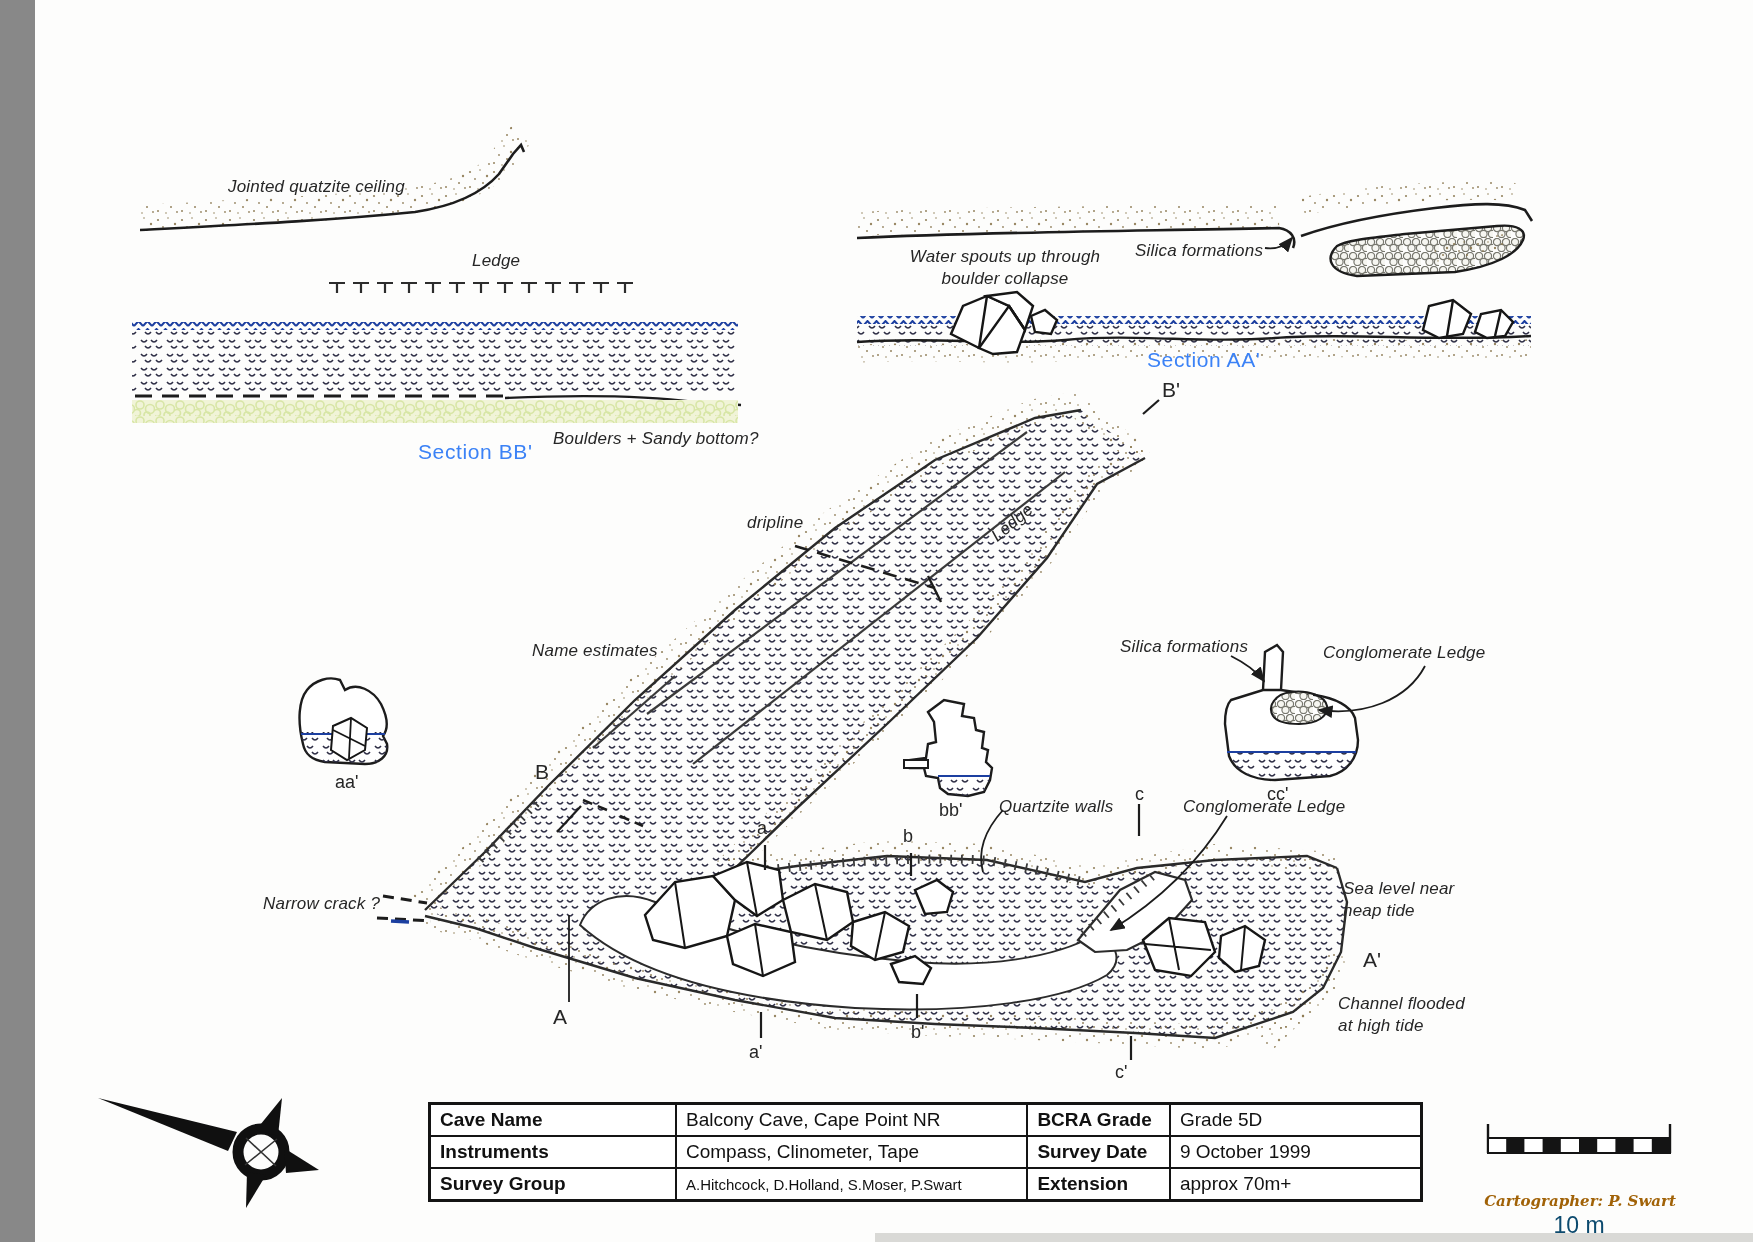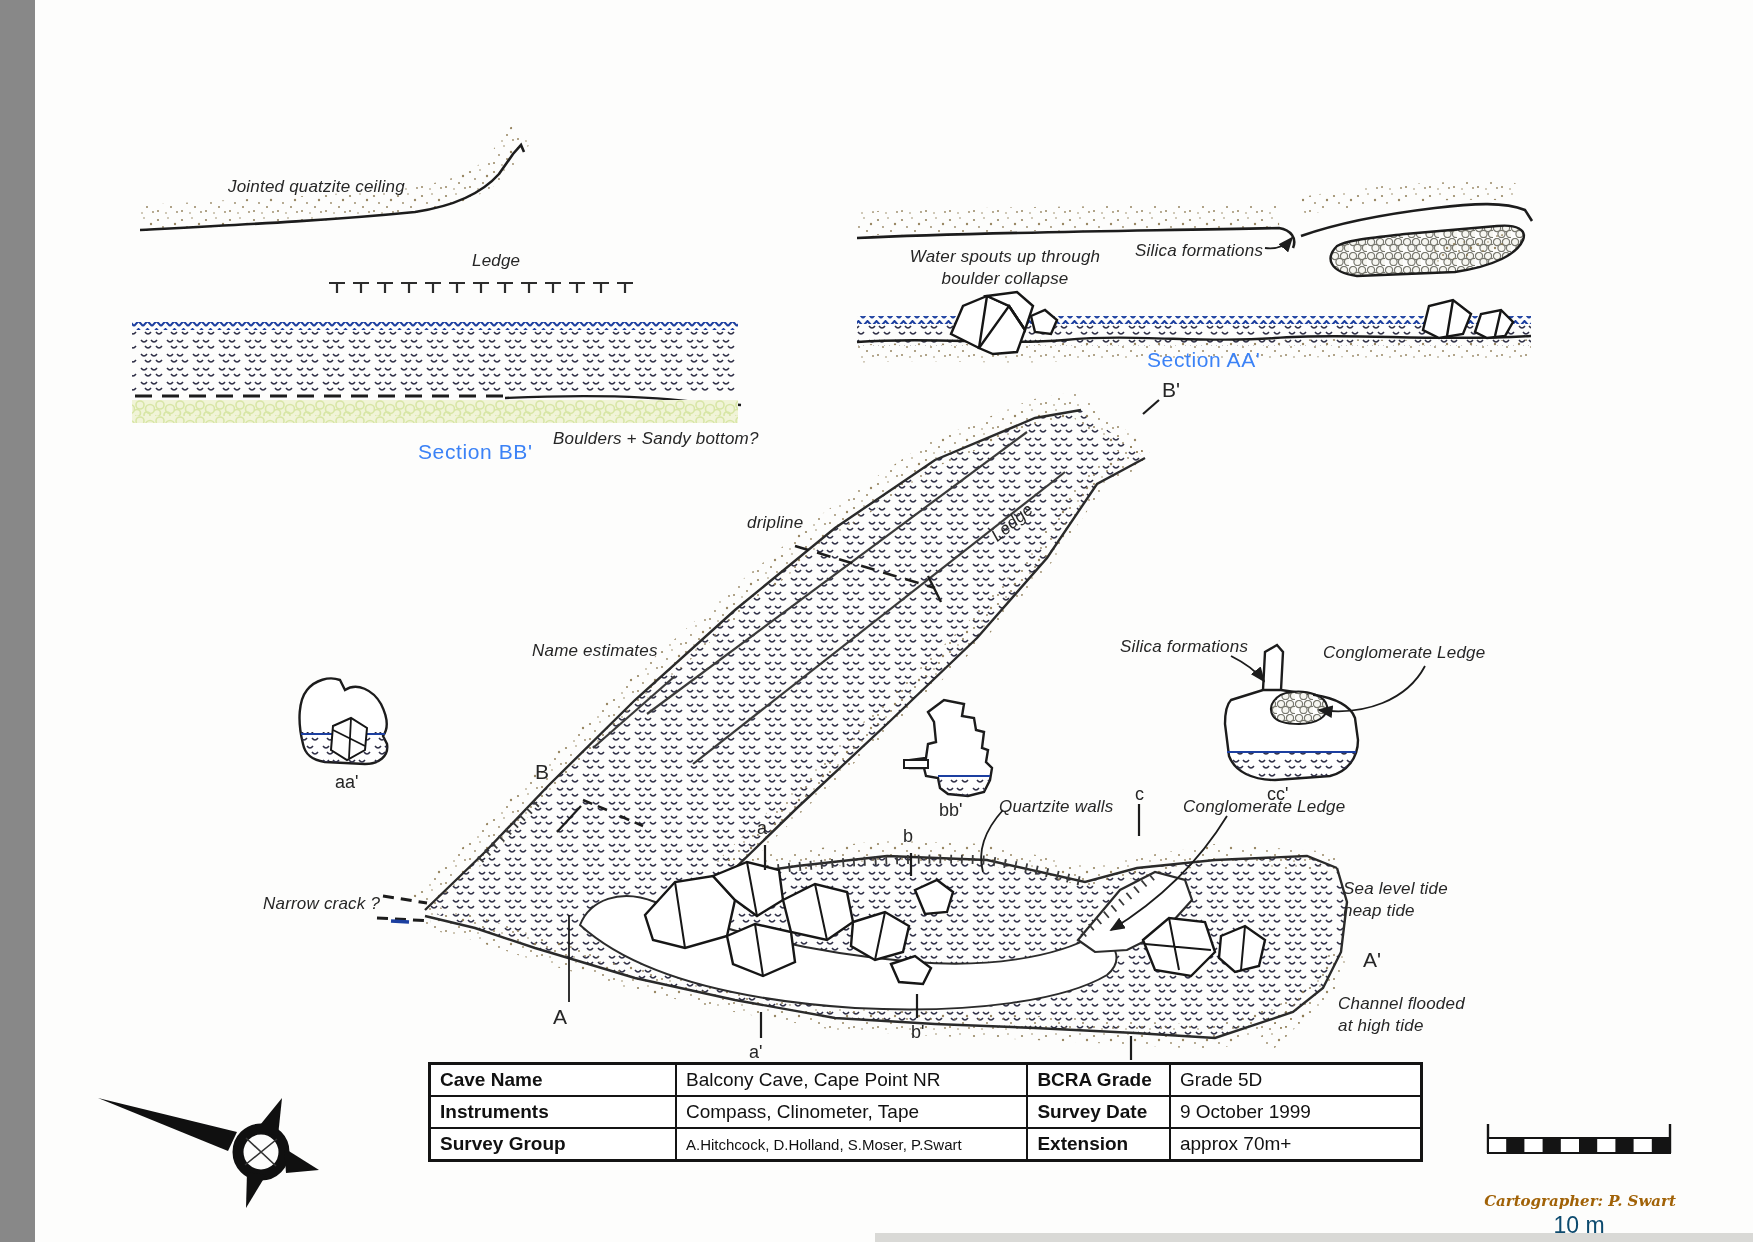--- a/index.html
+++ b/index.html
@@ -7,21 +7,21 @@
          font-family:"Liberation Sans",sans-serif;color:#222;margin-left:35px;}
   svg.art{position:absolute;left:0;top:0;}
   .lbl{position:absolute;font-style:italic;font-size:17px;line-height:1.25;color:#262626;
        letter-spacing:.2px;white-space:nowrap;}
   .st{position:absolute;font-size:18px;color:#262626;white-space:nowrap;}
   .cap{font-size:21px;}
   .title{position:absolute;font-size:21px;color:#3b82f6;letter-spacing:.6px;white-space:nowrap;}
   .two{line-height:1.3;}
   .ctr{text-align:center;}
   
-  #surveytable{position:absolute;left:393px;top:1062px;width:995px;border:3px solid #141414;
+  #surveytable{position:absolute;left:393px;top:1102px;width:995px;border:3px solid #141414;
                border-collapse:collapse;background:#fff;}
   #surveytable td{border:2px solid #141414;height:28px;padding:1px 9px;font-size:19px;color:#111;
                   white-space:nowrap;overflow:hidden;}
   #surveytable td.h{font-weight:bold;}
   #surveytable td.small{font-size:15px;}
   .c1{width:225px}.c2{width:330px}.c3{width:122px}.c4{width:230px}
   
   #scalelabel{position:absolute;left:1489px;top:1212px;width:110px;text-align:center;
               font-size:23px;color:#0c4a6e;text-decoration:underline;}
   #credit{position:absolute;left:1425px;top:1192px;width:240px;text-align:center;
@@ -292,21 +292,21 @@
   <div class="st" style="left:1232px;top:784px">cc'</div>
   <div class="lbl" style="left:1148px;top:796px">Conglomerate Ledge</div>
   <div class="st" style="left:722px;top:818px">a</div>
   <div class="st" style="left:868px;top:826px">b</div>
   <div class="lbl" style="left:228px;top:893px">Narrow crack ?</div>
   <div class="st cap" style="left:518px;top:1005px">A</div>
   <div class="st" style="left:714px;top:1042px">a'</div>
   <div class="st" style="left:876px;top:1022px">b'</div>
   <div class="st" style="left:1080px;top:1062px">c'</div>
   <div class="lbl two" style="left:1308px;top:878px">
-    <span style="display:block">Sea level tide</span>
+    <span style="display:block">Sea level near</span>
     <span style="display:block">neap tide</span>
   </div>
   <div class="st cap" style="left:1328px;top:948px">A'</div>
   <div class="lbl two" style="left:1303px;top:993px">
     <span style="display:block">Channel flooded</span>
     <span style="display:block">at high tide</span>
   </div>
 
   <table id="surveytable">
     <tbody>

